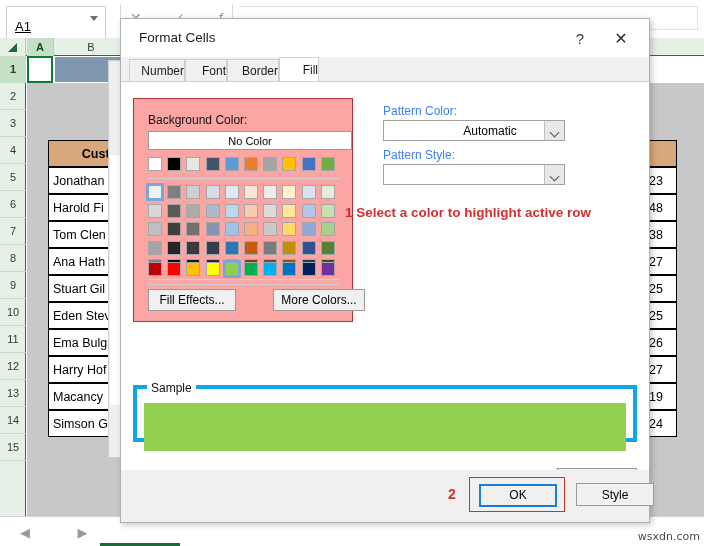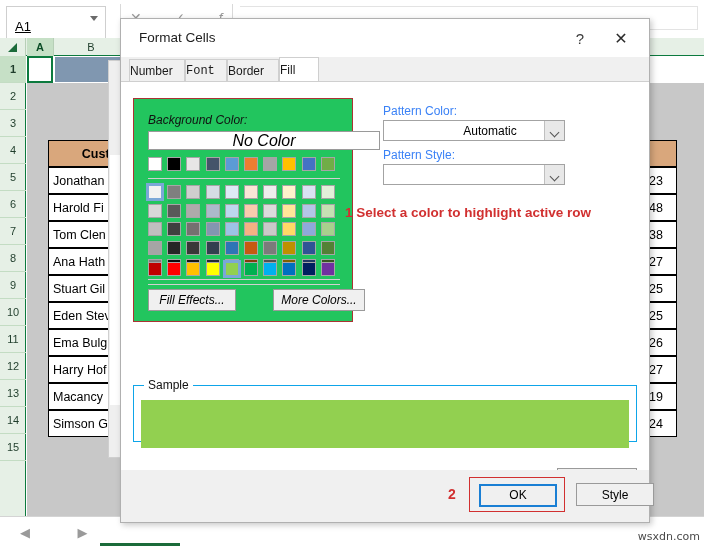--- a/index.html
+++ b/index.html
@@ -77,37 +77,37 @@
     background:#f0f0f0; border:1px solid #b0b0b0;
     box-shadow:2px 2px 6px rgba(0,0,0,.22);
   }
   .dlg-title { position:absolute; left:0; top:0; width:100%; height:38px; background:#ffffff; }
   .dlg-title .t { position:absolute; left:18px; top:11px; font-size:13.5px; color:#1d1d1d; }
   .dlg-help { position:absolute; right:58px; top:9px; width:22px;height:22px; font-size:15px; color:#3b3b3b; text-align:center; line-height:22px; cursor:default;}
   .dlg-close { position:absolute; right:16px; top:9px; width:24px;height:22px; font-size:16px; color:#2b2b2b; text-align:center; line-height:21px; cursor:default;}
 
   .tabstrip { position:absolute; left:0; top:38px; width:100%; height:25px; }
   .tab {
-    position:absolute; top:2px; height:23px; line-height:22px; text-align:left;
+    position:absolute; top:2px; height:23px; line-height:22px; text-align:right;
     border:1px solid #cfcfcf; background:#f0f0f0; font-size:12px; color:#1a1a1a; cursor:default;
   }
   .tab.active { background:#ffffff; border-bottom-color:#ffffff; top:0; height:25px; line-height:25px; font-weight:normal; }
   .tabline { position:absolute; left:0; top:62px; width:100%; height:1px; background:#cfcfcf; }
 
   .dlg-body { position:absolute; left:0; top:63px; width:100%; bottom:52px; background:#ffffff; }
 
   
   .bg-group {
     position:absolute; left:12px; top:16px; width:220px; height:224px;
-    border:1px solid #a33; background:#22c55e;font-style:italic;
+    border:1px solid #a33; background:#fca5a5;
   }
   .bg-label { position:absolute; left:14px; top:14px; font-size:12px; color:#111; }
   .nocolor-btn {
-    position:absolute; left:14px; top:32px; width:232px; height:19px;
-    border:1px solid #9a9a9a; background:#ffffff; font-size:16px; text-align:center; line-height:18px; cursor:default;
+    position:absolute; left:14px; top:32px; width:204px; height:19px;
+    border:1px solid #9a9a9a; background:#ffffff; font-size:11px; text-align:center; line-height:18px; cursor:default;
   }
   .sw-grid { position:absolute; }
   .sw {
     position:absolute; width:14px; height:14px; border:1px solid #a6a6a6; cursor:default;
   }
   .sw.sel { outline:2px solid #7ba7d7; outline-offset:0px; border-color:#7ba7d7; }
   .hrline { position:absolute; height:1px; background:#d0d0d0; }
   .fx-btn {
     position:absolute; height:22px; border:1px solid #9a9a9a; background:#f0f0f0;
     font-size:12px; text-align:center; line-height:21px; cursor:default;
@@ -129,21 +129,21 @@
 
   
   .anno1 {
     position:absolute; left:224px; top:123px; font-size:13.5px; font-weight:bold; color:#d13030;
     white-space:nowrap;
   }
 
   
   .sample-group {
     position:absolute; left:12px; top:303px; right:12px; height:57px;
-    border:1px solid #0ea5e9; background:#ffffff;padding-left:40px;
+    border:4px solid #0ea5e9; background:#ffffff;padding-left:40px;
   }
   .sample-cap {
     position:absolute; left:10px; top:-8px; background:#ffffff; padding:0 4px; font-size:12px; color:#111;
   }
   .sample-fill { position:absolute; left:7px; top:14px; right:7px; height:48px; }
 
   .clear-btn {
     position:absolute; right:12px; top:386px; width:80px; height:23px;
     border:1px solid #9a9a9a; background:#f0f0f0; font-size:12px; text-align:center; line-height:22px; cursor:default;
   }
@@ -274,21 +274,21 @@
 <div id="dialog">
 
   <div class="dlg-title">
     <span class="t">Format Cells</span>
     <span class="dlg-help">?</span>
     <span class="dlg-close">✕</span>
   </div>
 
   <div class="tabstrip" id="tabstrip">
       <div class="tab" style="left: 8px; width: 56px;">Number</div>
-      <div class="tab" style="left: 64px; width: 42px; font-family: Liberation Mono, monospace;">Font</div>
+      <div class="tab" style="left: 64px; width: 42px;">Font</div>
       <div class="tab" style="left: 106px; width: 52px;">Border</div>
       <div class="tab active" style="left: 158px; width: 40px;">Fill</div>
     </div>
   <div class="tabline"></div>
 
   <div class="dlg-body">
 
     <div class="bg-group">
       <div class="bg-label">Background Color:</div>
       <div class="nocolor-btn">No Color</div>

